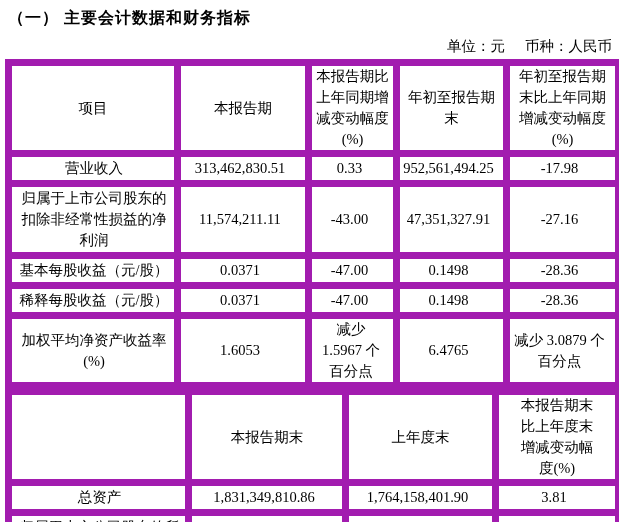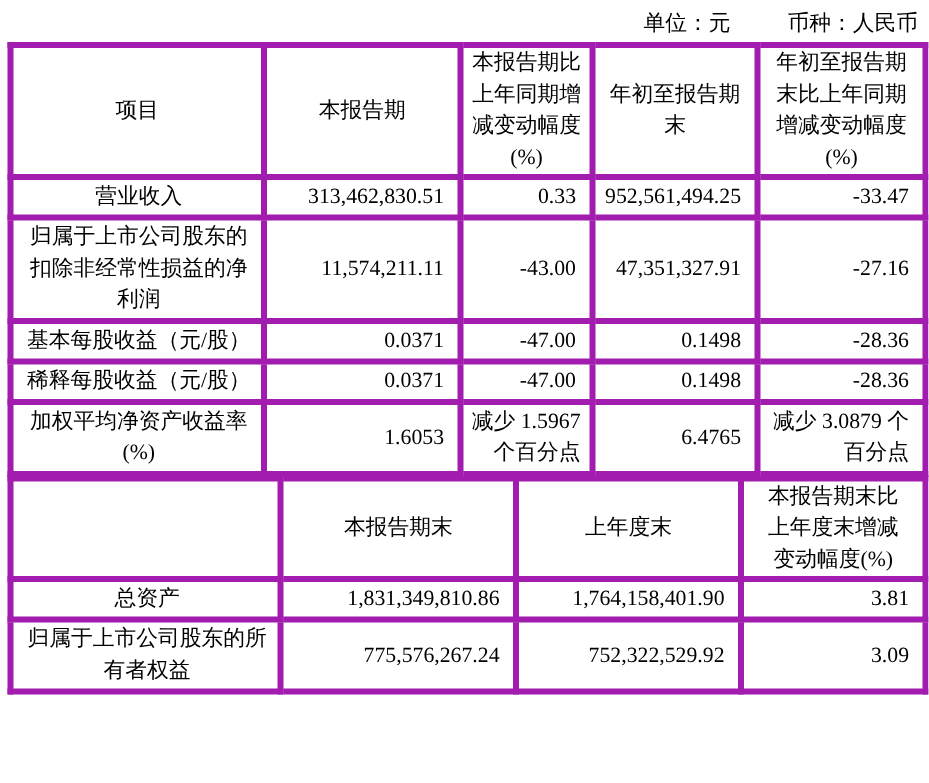--- a/index.html
+++ b/index.html
@@ -1,34 +1,35 @@
 <!DOCTYPE html>
 <html><head>
 <meta charset="utf-8">
 <style>
   html,body{margin:0;padding:0;background:#ffffff;color:#000;}
   body{font-family:"Liberation Serif","DejaVu Serif",serif;width:619px;height:522px;overflow:hidden;}
   .page{padding:6px 5px 0 5px;box-sizing:border-box;}
   .title{font-size:16px;font-weight:bold;margin:2px 0 8px 3px;letter-spacing:1px;}
-  .unit-line{display:flex;justify-content:flex-end;gap:38px;font-size:14.5px;margin:0 2px 3px 0;}
+  .unit-line{display:flex;justify-content:flex-end;gap:20px;font-size:14.5px;margin:0 2px 3px 0;}
   table{border-collapse:collapse;table-layout:fixed;width:610px;}
   .t2{margin-top:-1px;}
-  th,td{border:4px solid #a21caf;font-size:14.5px;font-weight:normal;line-height:21px;
+  th,td{border:7px solid #a21caf;font-size:14.5px;font-weight:normal;line-height:21px;
         vertical-align:middle;padding:0 2px;overflow:hidden;word-break:break-word;margin-top:29px;}
   th{text-align:center;padding:0 5px;}
   td.c-item{text-align:center;padding:1px 2px 1px 4px;}
-  td.c-num{text-align:right;padding-right:9px;padding-left:3px;}
+  td.c-num{text-align:center;padding-right:9px;padding-left:3px;}
   td.c-ctr{text-align:center;}
   tr.h85{height:85px;} tr.h58{height:58px;} tr.h44{height:44px;} tr.h22{height:22px;}
 </style>
 </head>
 <body>
 
 <div class="page">
 
+  <div class="title">（一） 主要会计数据和财务指标</div>
 
   <div class="unit-line">
     <span>单位：元</span>
     <span>币种：人民币</span>
   </div>
 
   <table class="t1">
     <colgroup>
       <col style="width:169px">
         <col style="width:131px">
@@ -42,21 +43,21 @@
         <th>本报告期</th>
         <th style="padding:0 3px">本报告期比上年同期增减变动幅度(%)</th>
         <th style="padding:0 6px">年初至报告期末</th>
         <th style="padding:0 6px">年初至报告期末比上年同期增减变动幅度(%)</th>
       </tr>
       <tr class="h22">
         <td class="c-item">营业收入</td>
         <td class="c-num">313,462,830.51</td>
         <td class="c-num">0.33</td>
         <td class="c-num">952,561,494.25</td>
-        <td class="c-num">-33.47</td>
+        <td class="c-num">-17.98</td>
       </tr>
       <tr class="h44">
         <td class="c-item">归属于上市公司股东的扣除非经常性损益的净利润</td>
         <td class="c-num">11,574,211.11</td>
         <td class="c-num">-43.00</td>
         <td class="c-num">47,351,327.91</td>
         <td class="c-num">-27.16</td>
       </tr>
       <tr class="h22">
         <td class="c-item">基本每股收益（元/股）</td>

